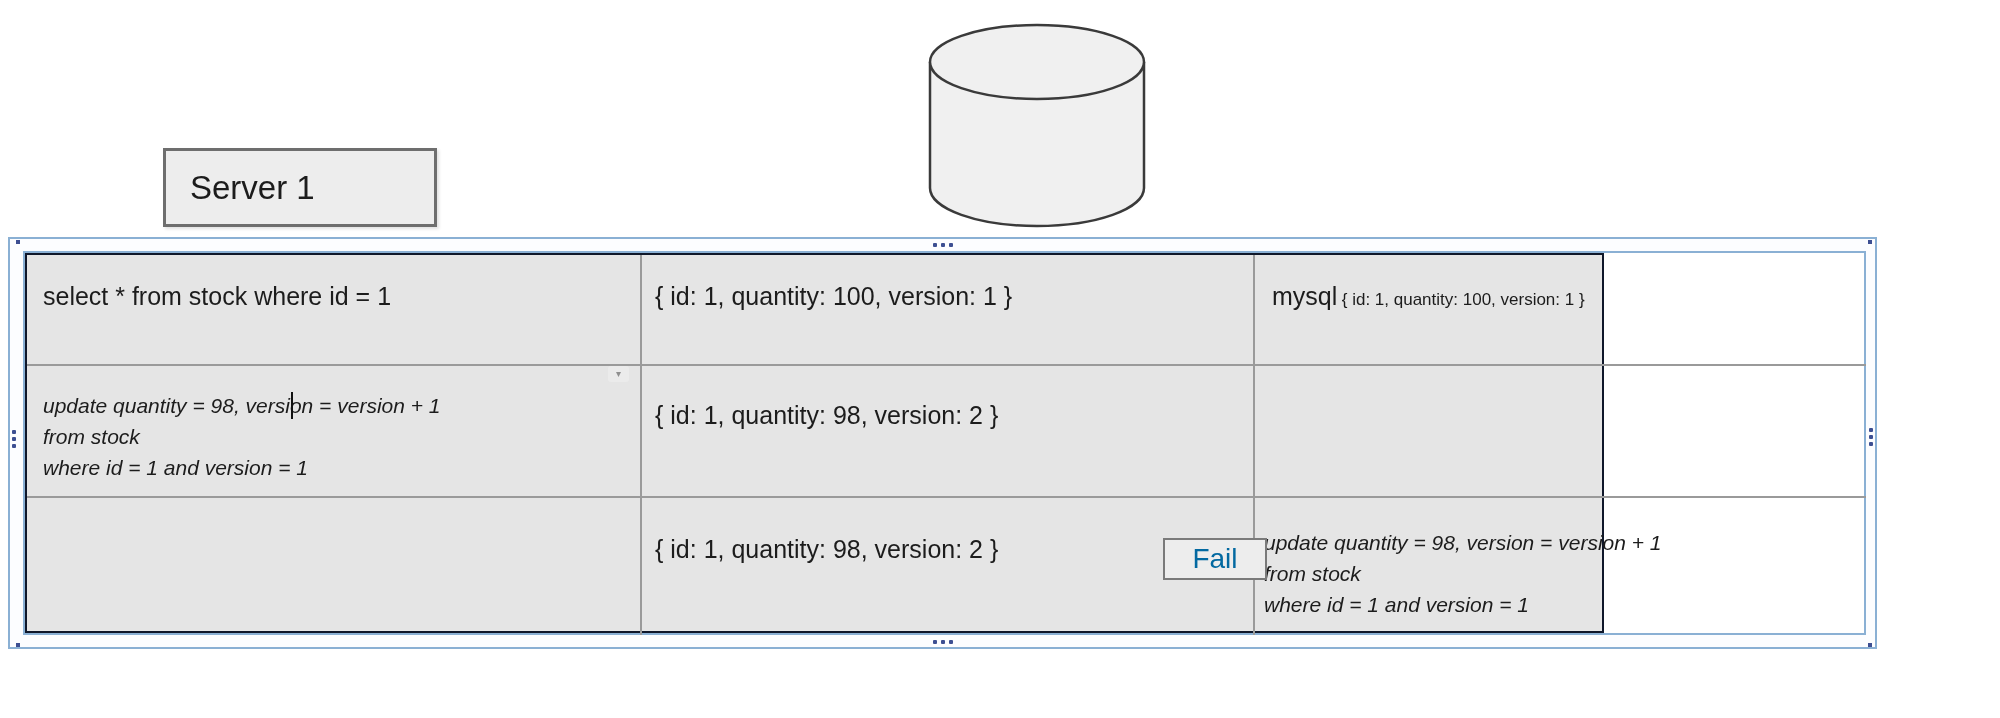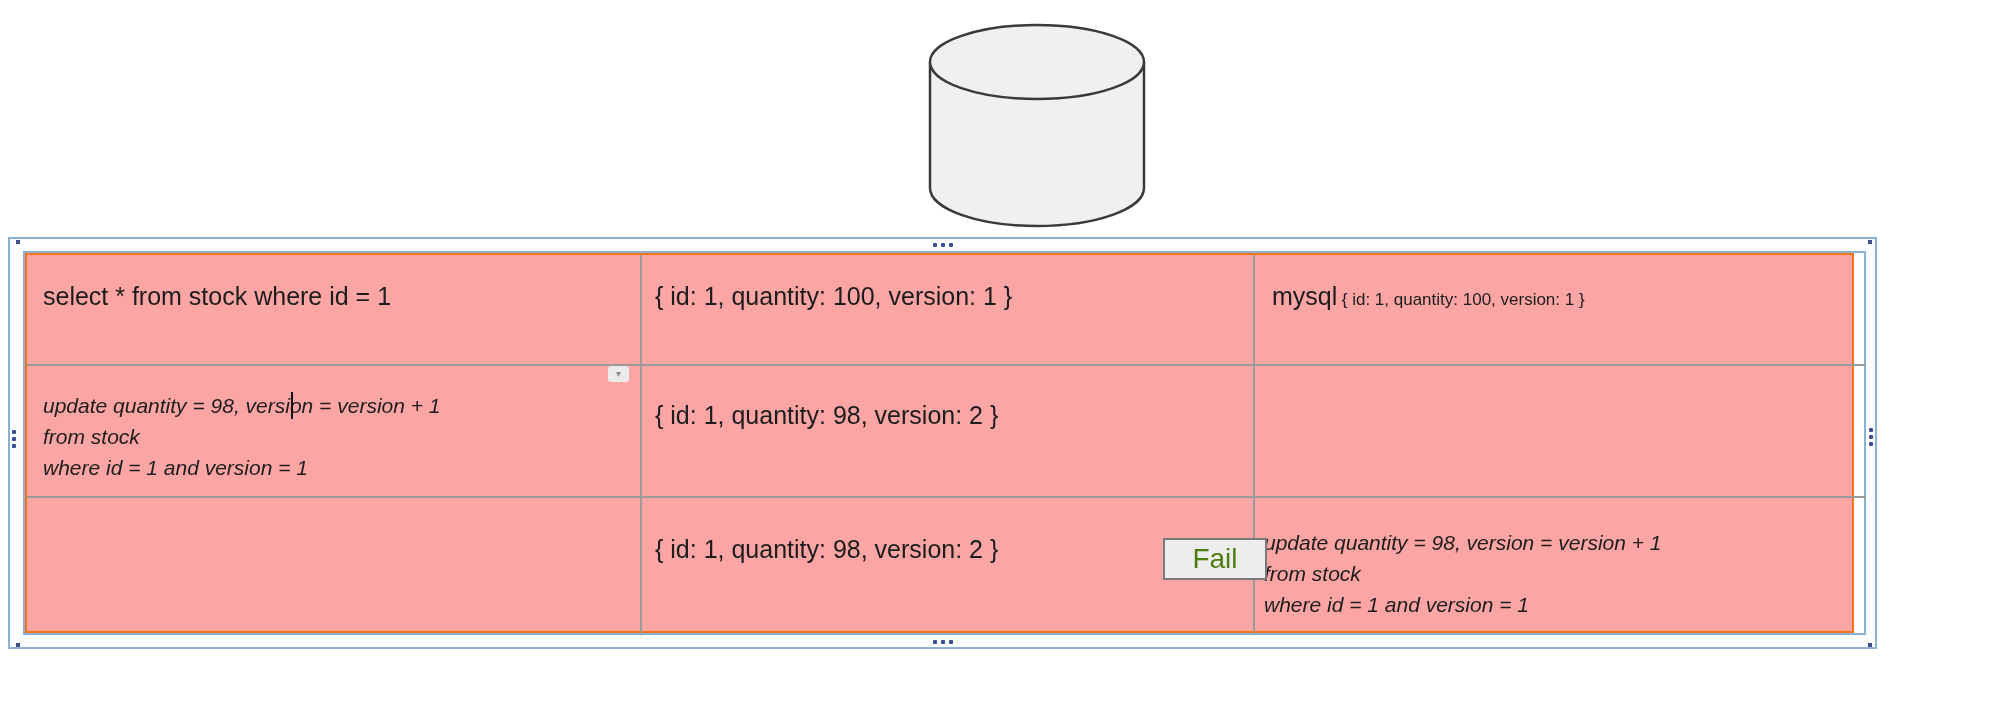--- a/index.html
+++ b/index.html
@@ -41,23 +41,23 @@
   #handle-left   { left:12px;  top:430px; }
   #handle-right  { left:1869px; top:428px; }
   .corner-dot { position:absolute; width:4px; height:4px; background:#3d4f92; }
   #corner-tl { left:16px;  top:240px; }
   #corner-tr { left:1868px; top:240px; }
   #corner-bl { left:16px;  top:643px; }
   #corner-br { left:1868px; top:643px; }
 
   
   .optlock-table {
-    position:absolute; left:25px; top:253px; width:1829px; height:380px;
+    position:absolute; left:25px; top:253px; width:1579px; height:380px;
     display:grid; grid-template-columns:615px 613px 611px; grid-template-rows:111px 132px 137px;
-    border:2px solid #f97316; box-sizing:border-box; background:#fca5a5;
+    border:2px solid #0f172a; box-sizing:border-box; background:#e5e5e5;
   }
   .cell { border-right:2px solid #9a9a9a; border-bottom:2px solid #9a9a9a; box-sizing:border-box; overflow:visible; }
   .cell.last-col { border-right:none; }
   .cell.last-row { border-bottom:none; }
 
   .t-big   { font-size:25px; }
   .t-small { font-size:21px; line-height:31px;font-style:italic; }
   .c-r1c1 { padding:27px 0 0 16px; }
   .c-r1c2 { padding:27px 0 0 13px; }
   .c-r1c3 { padding:27px 0 0 17px; }
@@ -66,21 +66,21 @@
   .c-r3c2 { padding:37px 0 0 13px; }
   .c-r3c3 { padding:29px 0 0 9px; }
   .read-prefix { font-size:25px; }
   .read-detail { font-size:17px; }
 
   
   .fail-box {
     position:absolute; left:1163px; top:538px; width:104px; height:42px;
     box-sizing:border-box; background:#ededed; border:2.5px solid #7a7a7a;
     display:flex; align-items:center; justify-content:center;
-    font-size:28px; color:#4d7c0f; z-index:6;
+    font-size:28px; color:#0369a1; z-index:6;
   }
   .text-cursor {
     position:absolute; left:291px; top:392px; width:2px; height:27px;
     background:#111; z-index:5;
   }
   .cell-dropdown-chip {
     position:absolute; left:608px; top:366px; width:21px; height:16px;
     background:#ebebeb; border-radius:3px; z-index:5;
     display:flex; align-items:center; justify-content:center;
     color:#8f8f8f; font-size:10px; line-height:10px;
@@ -91,20 +91,23 @@
 
 <div class="canvas">
 
   <div class="cylinder">
     <svg width="220" height="210" viewBox="0 0 220 210">
       <path d="M3,40 L3,166 A107,38 0 0 0 217,166 L217,40" fill="#f0f0f0" stroke="#3a3a3a" stroke-width="2.5"></path>
       <ellipse cx="110" cy="40" rx="107" ry="37" fill="#f0f0f0" stroke="#3a3a3a" stroke-width="2.5"></ellipse>
     </svg>
   </div>
 
+  <div class="server-box" id="server1">
+    <span>Server 1</span>
+  </div>
 
   <div class="sel-outer"></div>
   <div class="sel-inner"></div>
 
   <div class="h-dots" id="handle-top">
     <div class="dot"></div>
       <div class="dot"></div>
       <div class="dot"></div>
   </div>
   <div class="h-dots" id="handle-bottom">

